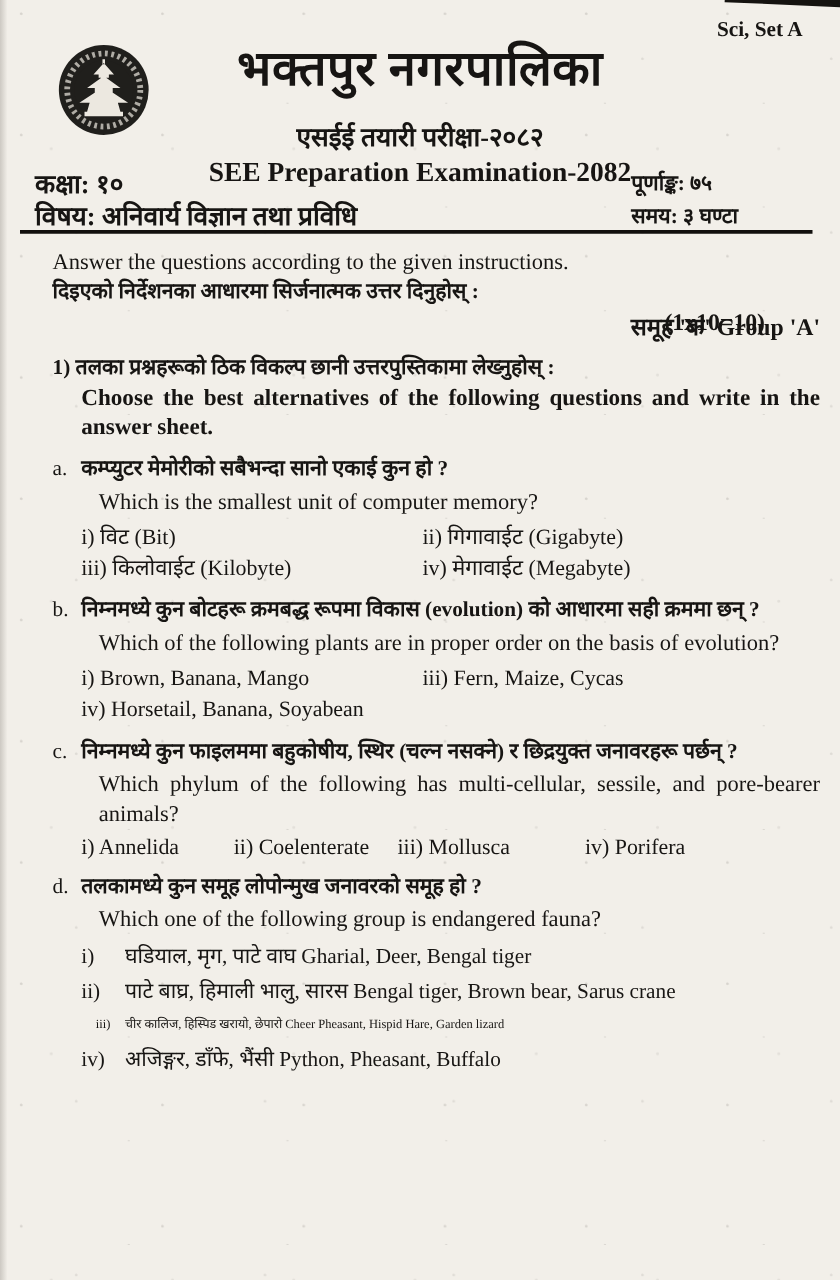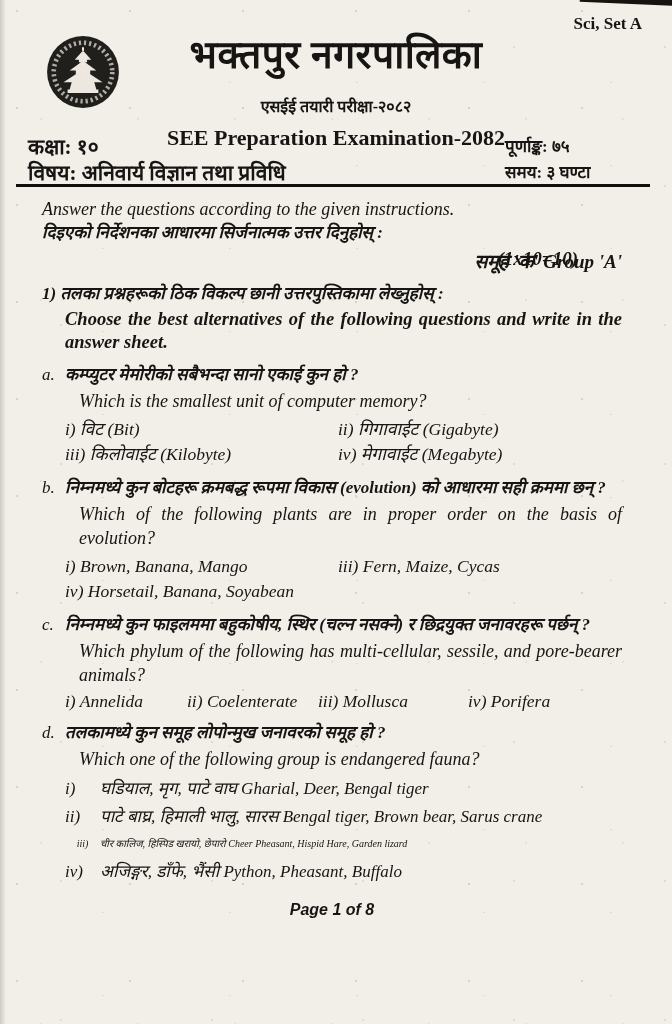--- a/index.html
+++ b/index.html
@@ -22,29 +22,29 @@
     background:linear-gradient(to right, rgba(55,48,40,.20), rgba(55,48,40,0));pointer-events:none;}
   .corner-mark{position:absolute;top:-3px;right:-6px;width:98px;height:9px;
     background:#151310;transform:rotate(2.5deg);transform-origin:right top;}
   
   .header{position:relative;height:192px;}
   .set-label{position:absolute;top:14px;right:30px;font-weight:bold;font-size:17px;}
   .seal{position:absolute;top:32px;left:44px;width:78px;height:80px;}
   .title-np{position:absolute;top:26px;left:0;right:0;text-align:center;
     font-size:39px;font-weight:800;letter-spacing:.5px;}
   .subtitle-np{position:absolute;top:95px;left:0;right:0;text-align:center;
-    font-size:16px;font-weight:bold;}
+    font-size:21px;font-weight:bold;}
   .subtitle-en{position:absolute;top:125px;left:0;right:0;text-align:center;
     font-size:22px;font-weight:bold;}
   .meta-left{position:absolute;top:134px;left:28px;font-size:21px;font-weight:bold;line-height:26px;}
   .meta-right{position:absolute;top:134px;left:505px;font-size:17px;font-weight:bold;line-height:26px;}
   .meta-left div,.meta-right div{white-space:nowrap;}
   .rule{position:absolute;top:184px;left:16px;right:22px;border-top:3px solid #12100e;}
   
-  .body{padding:0 50px 0 42px;font-style:italic;}
+  .body{padding:0 16px 0 42px;}
   .instr-en{margin-top:7px;font-size:18px;}
   .instr-np{margin-top:0;font-size:17px;font-weight:bold;}
   .group-line{position:relative;margin-top:5px;text-align:right;font-size:19px;font-weight:bold;}
   .group-marks{position:absolute;right:44px;top:0;}
   .q1-intro{margin-top:7px;font-size:17px;font-weight:bold;}
   .q1-en{margin:4px 0 0 23px;font-size:18.5px;font-weight:bold;text-align:justify;line-height:23px;}
   .sq{margin-top:9px;}
   .sq-np{display:flex;font-size:17px;font-weight:600;line-height:23px;}
   .sq-letter{flex:0 0 23px;font-weight:normal;font-family:"Liberation Serif",serif;}
   .sq-en{margin-left:37px;margin-top:3px;font-size:18px;text-align:justify;line-height:24px;}
@@ -169,15 +169,14 @@
           <span class="num">iii)</span>
           <span>चीर कालिज, हिस्पिड खरायो, छेपारो Cheer Pheasant, Hispid Hare, Garden lizard</span>
         </div>
         <div class="opt-line">
           <span class="num">iv)</span>
           <span>अजिङ्गर, डाँफे, भैंसी Python, Pheasant, Buffalo</span>
         </div>
       </div>
     </div>
 
-    <div class="footer">Page 1 of 8</div>
   </div>
 </div>
 
 </body></html>

